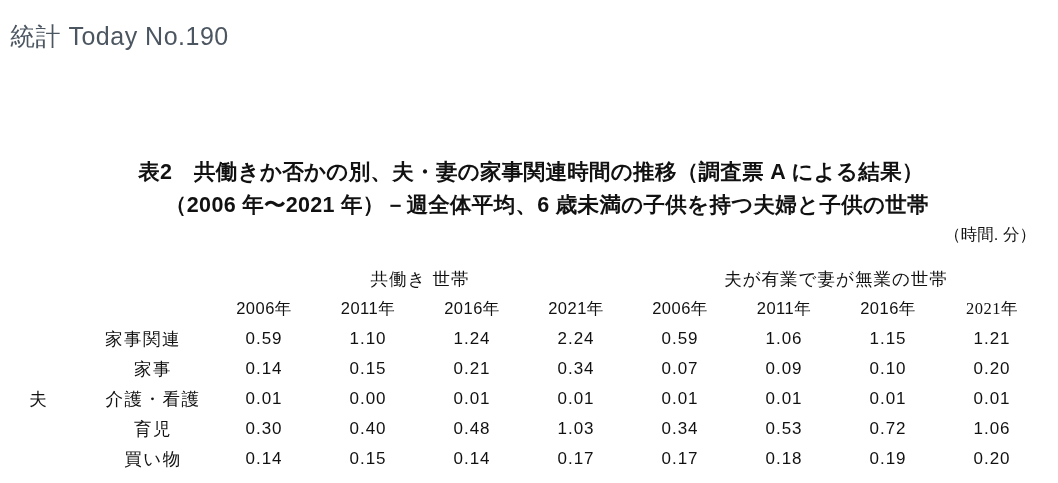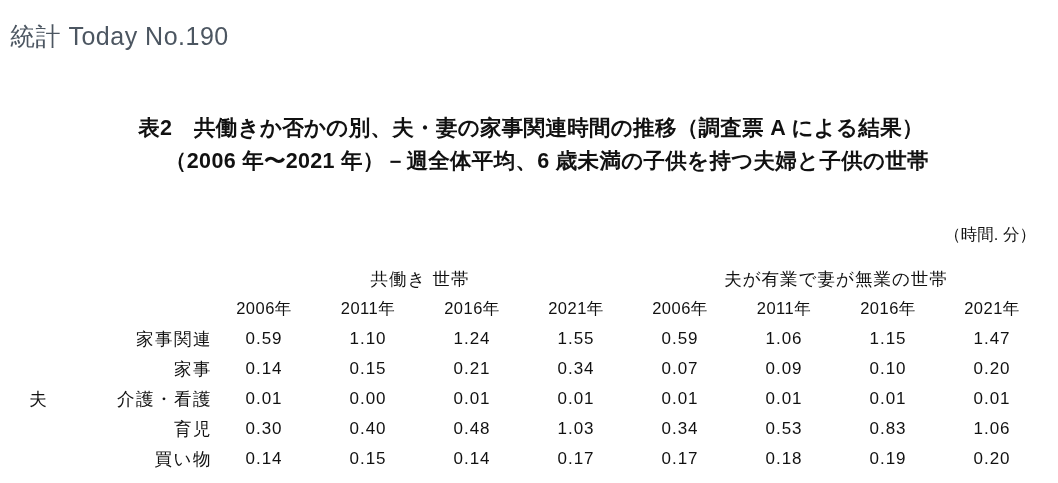--- a/index.html
+++ b/index.html
@@ -37,20 +37,21 @@
     text-align: center;
     font-weight: bold;
     font-size: 21.5px;
     line-height: 1.55;
     color: #111111;
     letter-spacing: 0.3px;
   }
   .title-line-1 {
     display: block;
     padding-left: 4px;
+    margin-top: 44px;
   }
   .title-line-2 {
     display: block;
     padding-left: 36px;
   }
   .unit-note {
     position: absolute;
     top: 224px;
     right: 22px;
     font-size: 16.5px;
@@ -76,38 +77,38 @@
     box-sizing: border-box;
     text-align: center;
     vertical-align: middle;
     font-family: "Liberation Sans", sans-serif;
   }
   
   .t-top { border-top: 2px solid #111; }
   .t-bottom { border-bottom: 1.5px solid #111; margin-top: 16px; }
   .t-bottom-thin { border-bottom: 1px solid #111; }
   .t-left { border-left: 2px solid #111; }
-  .t-right { border-right: 2px solid #111; }
+  .t-right { border-right: 2px solid #111; font-family: Liberation Serif, serif; }
   .v-sep { border-right: 1px solid #111; }
   .v-sep-thick { border-right: 2px solid #111; }
   .group-head {
     font-size: 17.5px;
     letter-spacing: 1px;
   }
   .year-head {
     font-size: 16.5px;
     letter-spacing: 0.5px;
   }
   .rowlabel-side {
     width: 44px;
     font-size: 17.5px;
     text-align: center;
   }
   .rowlabel {
-    text-align: right;
+    text-align: center;
     padding-left: 14px !important;
     font-size: 17.5px;
     letter-spacing: 1.5px;
   }
   .rowlabel.indent {
     padding-left: 34px !important;
   }
   .num {
     font-size: 17px;
     letter-spacing: 1px;
@@ -150,25 +151,25 @@
         <th class="cell t-bottom t-right year-head col-year">2021年</th>
       </tr>
     </thead>
     <tbody>
       <tr>
         <td class="cell t-left rowlabel-side v-sep" rowspan="5">夫</td>
         <td class="cell rowlabel v-sep">家事関連</td>
         <td class="cell num v-sep">0.59</td>
         <td class="cell num v-sep">1.10</td>
         <td class="cell num v-sep">1.24</td>
-        <td class="cell num v-sep-thick">1.55</td>
+        <td class="cell num v-sep-thick">2.24</td>
         <td class="cell num v-sep">0.59</td>
         <td class="cell num v-sep">1.06</td>
         <td class="cell num v-sep">1.15</td>
-        <td class="cell num t-right">1.47</td>
+        <td class="cell num t-right">1.21</td>
       </tr>
       <tr>
         <td class="cell rowlabel indent v-sep">家事</td>
         <td class="cell num v-sep">0.14</td>
         <td class="cell num v-sep">0.15</td>
         <td class="cell num v-sep">0.21</td>
         <td class="cell num v-sep-thick">0.34</td>
         <td class="cell num v-sep">0.07</td>
         <td class="cell num v-sep">0.09</td>
         <td class="cell num v-sep">0.10</td>
@@ -186,21 +187,21 @@
         <td class="cell num t-right">0.01</td>
       </tr>
       <tr>
         <td class="cell rowlabel indent v-sep">育児</td>
         <td class="cell num v-sep">0.30</td>
         <td class="cell num v-sep">0.40</td>
         <td class="cell num v-sep">0.48</td>
         <td class="cell num v-sep-thick">1.03</td>
         <td class="cell num v-sep">0.34</td>
         <td class="cell num v-sep">0.53</td>
-        <td class="cell num v-sep">0.83</td>
+        <td class="cell num v-sep">0.72</td>
         <td class="cell num t-right">1.06</td>
       </tr>
       <tr>
         <td class="cell rowlabel indent v-sep">買い物</td>
         <td class="cell num v-sep">0.14</td>
         <td class="cell num v-sep">0.15</td>
         <td class="cell num v-sep">0.14</td>
         <td class="cell num v-sep-thick">0.17</td>
         <td class="cell num v-sep">0.17</td>
         <td class="cell num v-sep">0.18</td>

